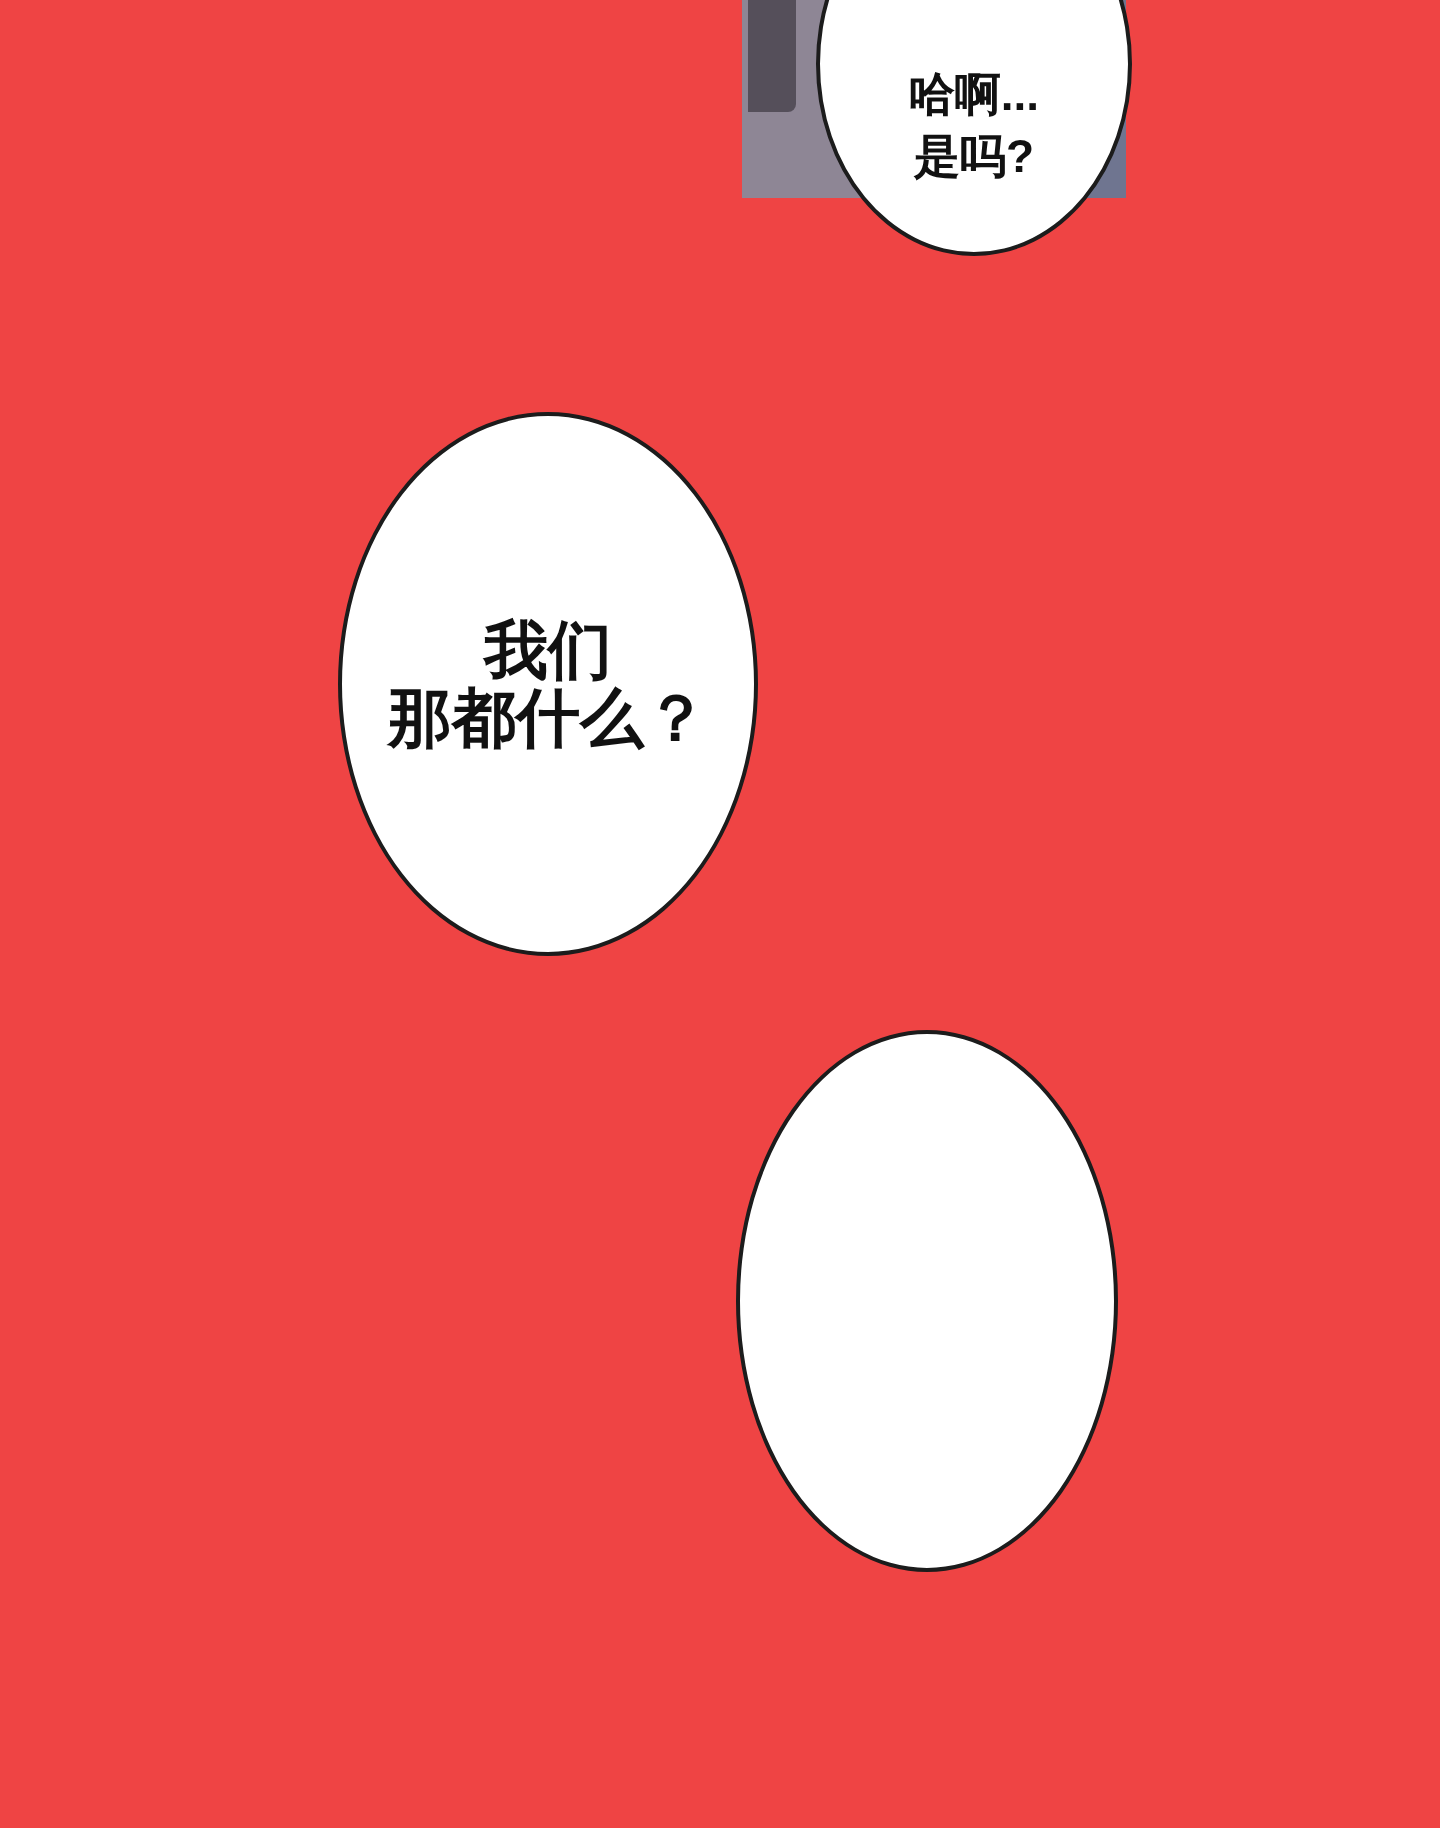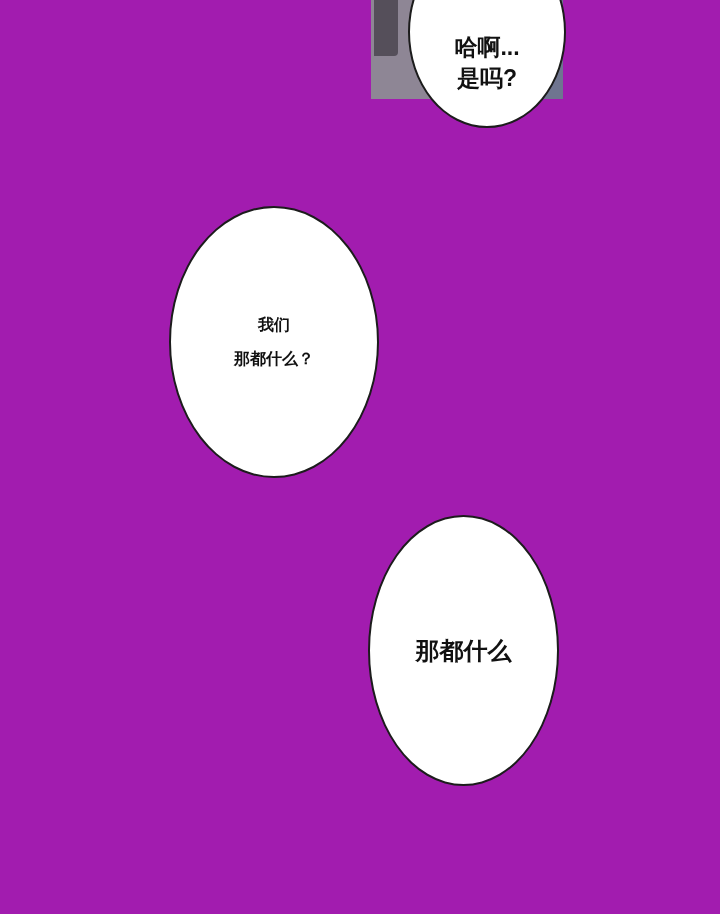--- a/index.html
+++ b/index.html
@@ -73,39 +73,39 @@
     padding-top: 62px; 
   }
 
   .bubble-middle {
     left: 169px;
     top: 206px;
     width: 206px;
     height: 268px;
   }
   .bubble-middle .bubble-text {
-    font-size: 16px;
+    font-size: 32px;
     line-height: 34px;
   }
 
   .bubble-bottom {
     left: 368px;
     top: 515px;
     width: 187px;
     height: 267px;
   }
   .bubble-bottom .bubble-text {
     font-size: 24px;
     line-height: 33px;
   }
 </style>
 </head>
 <body>
 
-<div class="page" style="background: #a21caf; text-decoration: underline;">
+<div class="page" style="background: #ef4444; text-decoration: underline;">
 
   <div class="panel-fragment" style="background: rgb(142, 134, 149);">
     <div class="panel-left-object" style="background: rgb(85, 79, 90);"></div>
     <div class="panel-right-object" style="background: rgb(111, 117, 144);"></div>
   </div>
 
   <div class="bubble bubble-top">
     <div class="bubble-text">
       <div>哈啊...</div>
       <div>是吗?</div>
@@ -114,17 +114,16 @@
 
   <div class="bubble bubble-middle">
     <div class="bubble-text">
       <div>我们</div>
       <div>那都什么？</div>
     </div>
   </div>
 
   <div class="bubble bubble-bottom">
     <div class="bubble-text">
-      <div>那都什么</div>
     </div>
   </div>
 
 </div>
 
 </body></html>

